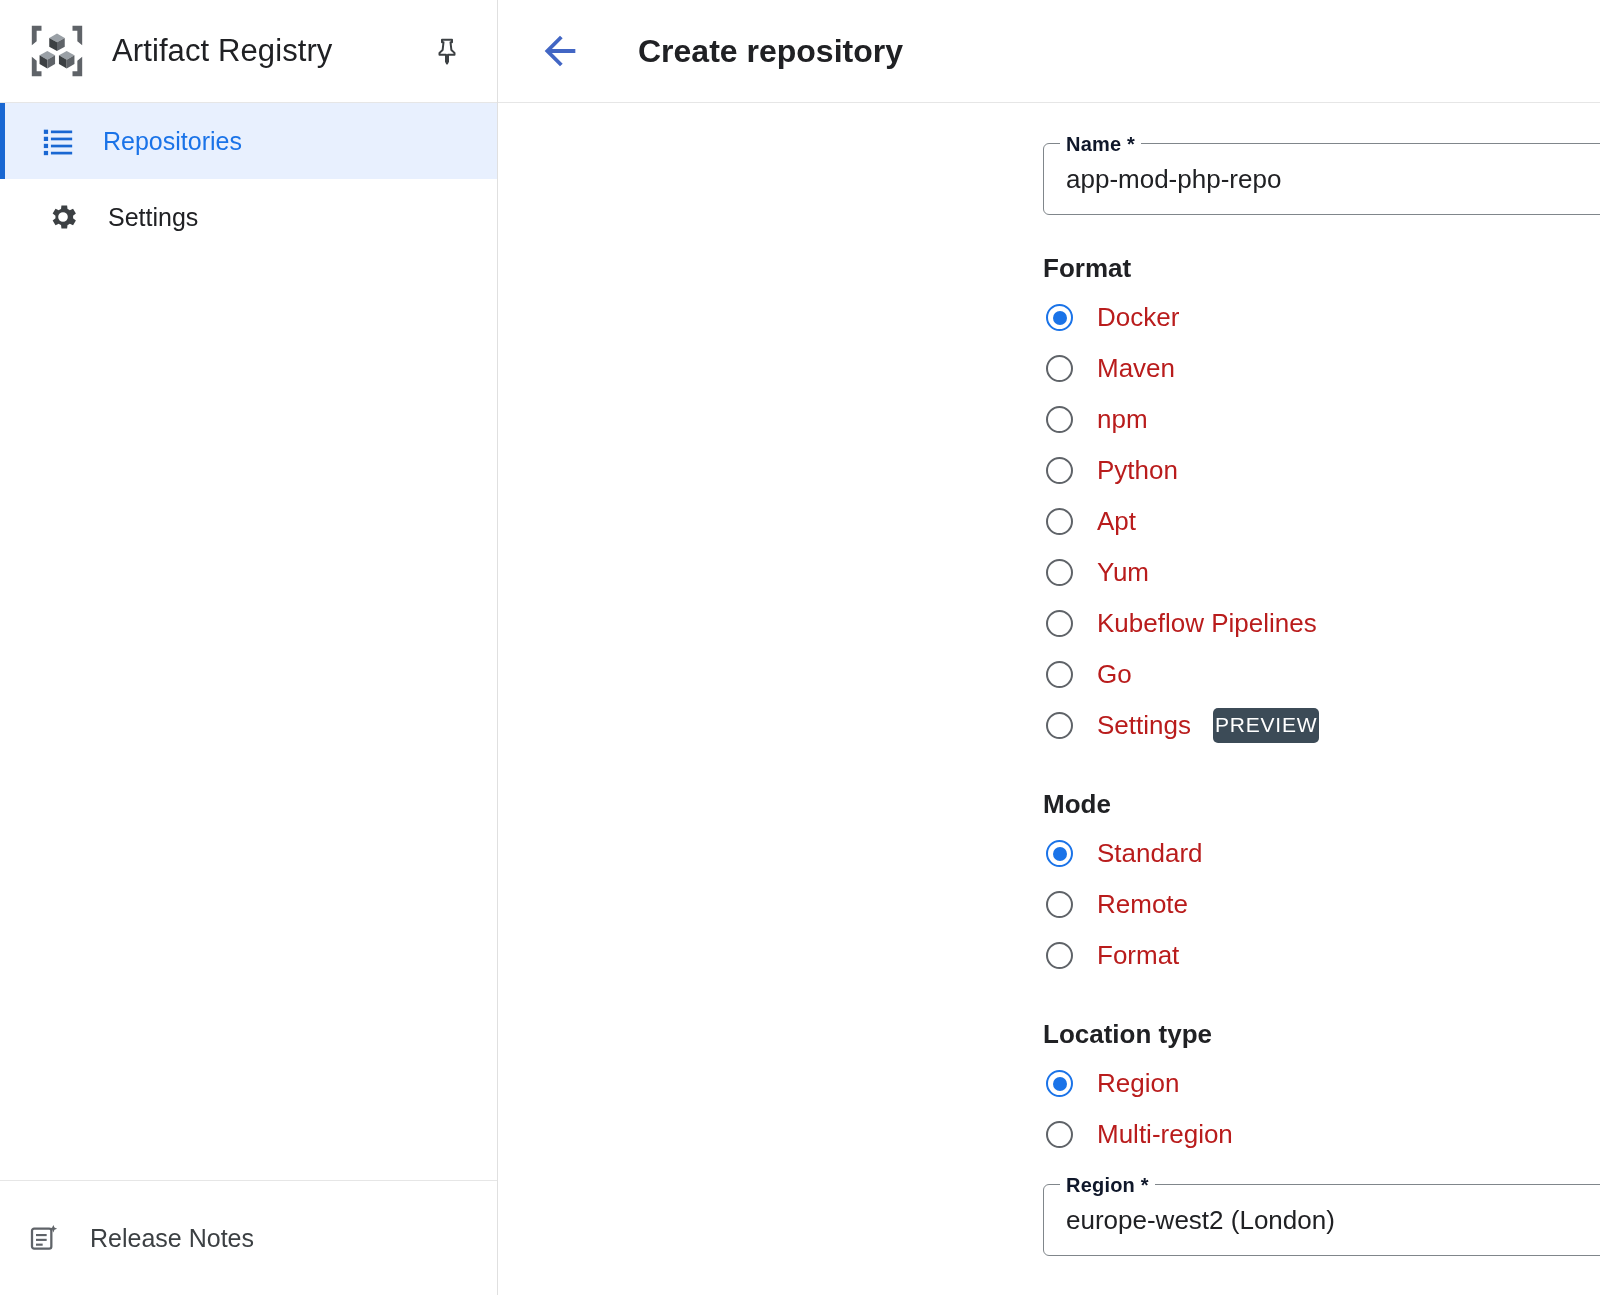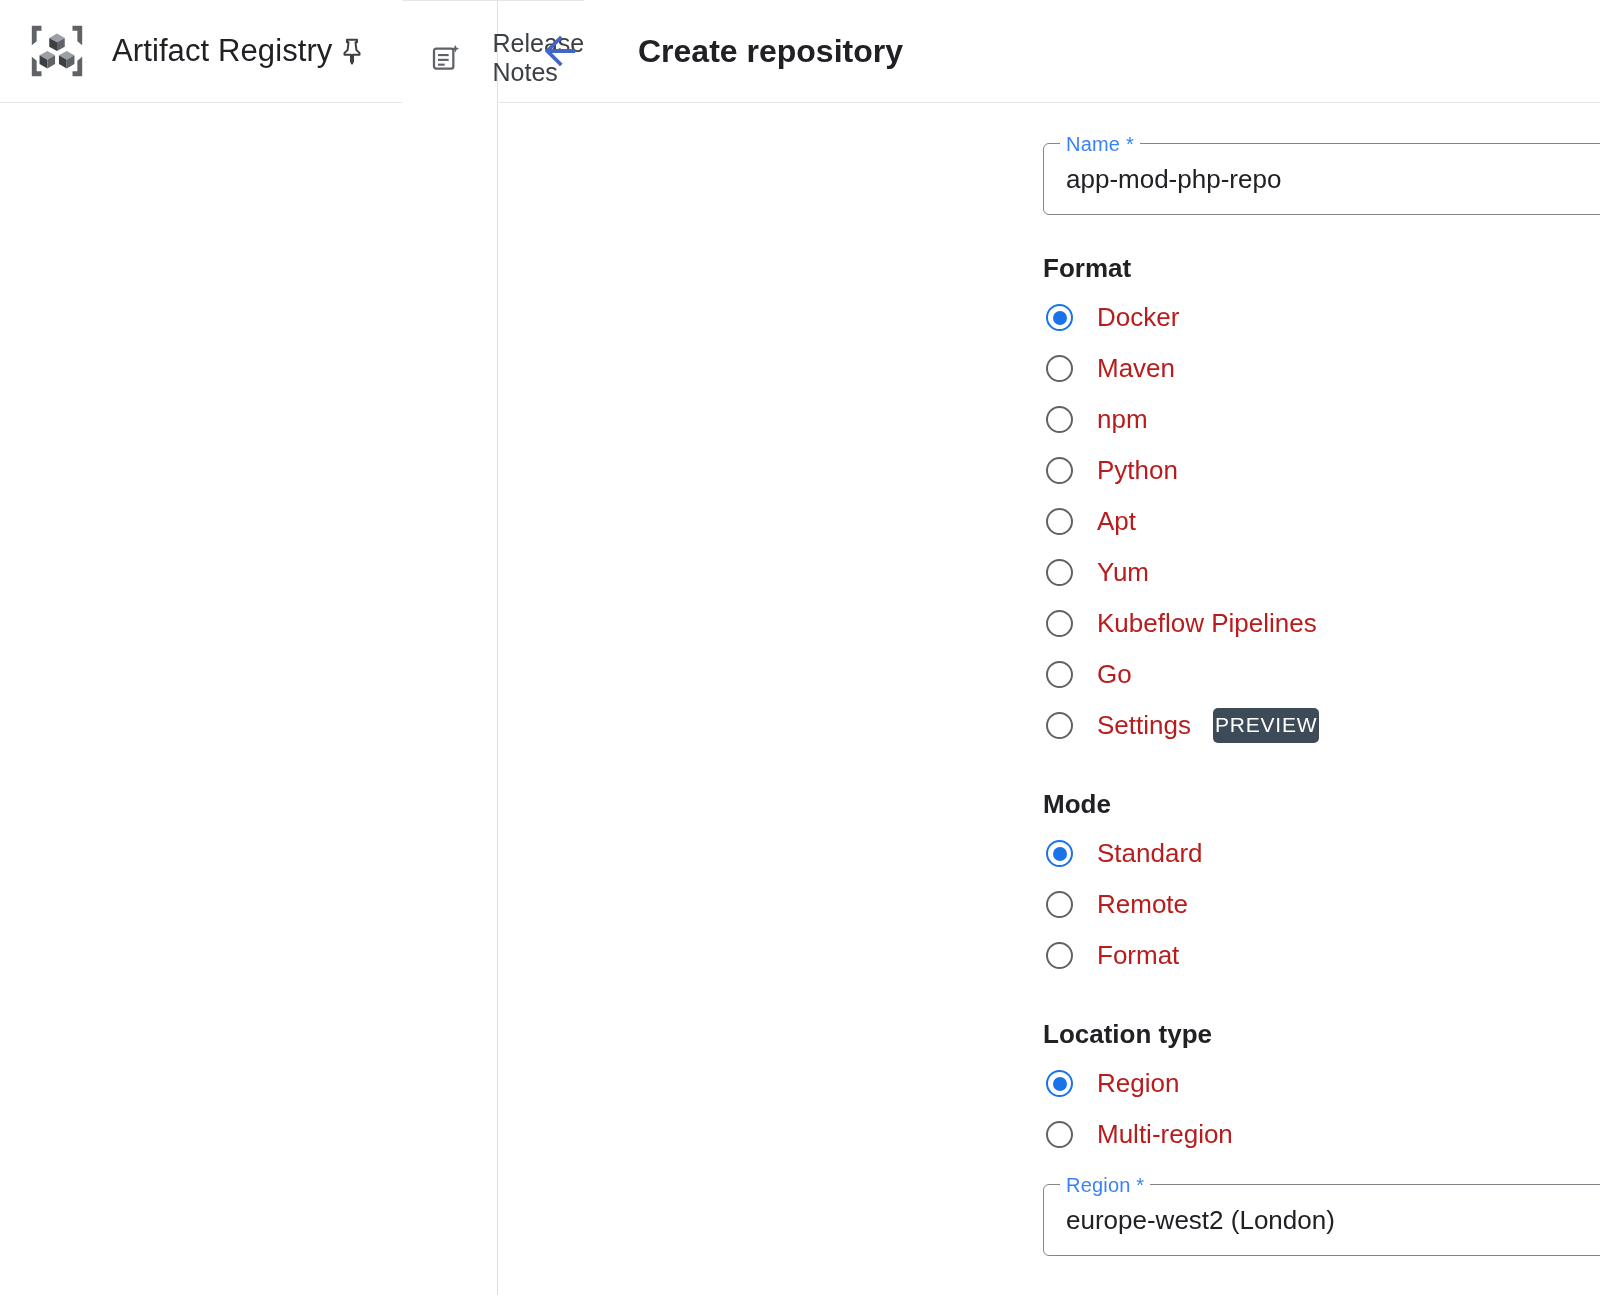--- a/index.html
+++ b/index.html
@@ -8,21 +8,21 @@
     background: #ffffff;
     font-family: "Liberation Sans", sans-serif;
     overflow: hidden;
   }
   .app { display: flex; width: 1600px; height: 1295px; position: relative; }
 
   
   .sidebar {
     width: 498px; height: 1295px;
     border-right: 1px solid #e0e0e0;
-    display: flex; flex-direction: row;
+    display: flex; flex-direction: column;
     background: #fff;
     flex: 0 0 498px;
   }
   .brand {
     height: 103px;
     display: flex; align-items: center;
     border-bottom: 1px solid #e6e6e6;
     padding: 0 30px 0 26px;
   }
   .brand-logo { width: 62px; height: 62px; flex: 0 0 62px; display:block; }
@@ -81,21 +81,21 @@
   
   .field {
     position: relative; height: 72px; margin-bottom: 20px;
     border: 1px solid #80868b; border-radius: 6px;
     display: flex; align-items: center; padding: 0 22px;
     background: #fff;
   }
   .field-notch {
     position: absolute; top: -11px; left: 16px;
     background: #fff; padding: 0 6px;
-    font-size: 20px; font-weight: normal; color: #3b82f6;
+    font-size: 20px; font-weight: bold; color: #0f172a;
     letter-spacing: .2px; white-space: nowrap;
   }
   .field-value {
     font-size: 26px; color: #202124; white-space: nowrap;
     background: transparent; border: none; outline: none;
     width: 100%; font-family: inherit;
   }
 
   
   .group { margin-top: 38px; }
@@ -154,20 +154,44 @@
         </g>
       </svg>
       <div class="brand-title">Artifact Registry</div>
       <div class="pin-btn">
         <svg width="30" height="30" viewBox="0 0 24 24">
           <path d="M8 3 h8 v2 h-1.2 l.7 6.2 2.5 2.3 v1.5 h-5.2 v5.5 l-.8 1.5 -.8 -1.5 v-5.5 H6 v-1.5 l2.5 -2.3 .7 -6.2 H8 Z" fill="none" stroke="#3c4043" stroke-width="1.6" stroke-linejoin="round"></path>
         </svg>
       </div>
     </div>
 
+    <nav class="nav">
+      <div class="nav-item selected">
+        <svg class="nav-icon" viewBox="0 0 24 24">
+          <g fill="#1967d2">
+            <rect x="2" y="4" width="3" height="3"></rect>
+              <rect x="7" y="4.6" width="15" height="1.9"></rect>
+            <rect x="2" y="9" width="3" height="3"></rect>
+              <rect x="7" y="9.6" width="15" height="1.9"></rect>
+            <rect x="2" y="14" width="3" height="3"></rect>
+              <rect x="7" y="14.6" width="15" height="1.9"></rect>
+            <rect x="2" y="19" width="3" height="3"></rect>
+              <rect x="7" y="19.6" width="15" height="1.9"></rect>
+          </g>
+        </svg>
+        <span class="nav-label">Repositories</span>
+      </div>
+
+      <div class="nav-item">
+        <svg class="nav-icon" viewBox="0 0 24 24">
+          <path fill="#3c4043" d="M19.1 12.9a7.5 7.5 0 0 0 0-1.8l2-1.5-2-3.4-2.3 1a7.3 7.3 0 0 0-1.6-.9l-.3-2.4H10.9l-.3 2.4c-.6.2-1.1.5-1.6.9l-2.3-1-2 3.4 2 1.5a7.5 7.5 0 0 0 0 1.8l-2 1.5 2 3.4 2.3-1c.5.4 1 .7 1.6.9l.3 2.4h4l.3-2.4c.6-.2 1.1-.5 1.6-.9l2.3 1 2-3.4-2-1.5zM12 15.4A3.4 3.4 0 1 1 15.4 12 3.4 3.4 0 0 1 12 15.4z"></path>
+        </svg>
+        <span class="nav-label">Settings</span>
+      </div>
+    </nav>
 
     <div class="sidebar-spacer"></div>
 
     <div class="release-notes">
       <svg class="rn-icon" viewBox="0 0 24 24">
         <rect x="3" y="5" width="14.5" height="15" rx="1.6" fill="none" stroke="#5f6368" stroke-width="1.7"></rect>
         <rect x="6" y="9" width="8" height="1.6" fill="#5f6368"></rect>
         <rect x="6" y="12.6" width="8" height="1.6" fill="#5f6368"></rect>
         <rect x="6" y="16.2" width="5" height="1.6" fill="#5f6368"></rect>
         <path d="M19 2.2 l.85 2.0 2.0 .85 -2.0 .85 -.85 2.0 -.85 -2.0 -2.0 -.85 2.0 -.85 Z" fill="#5f6368"></path>

